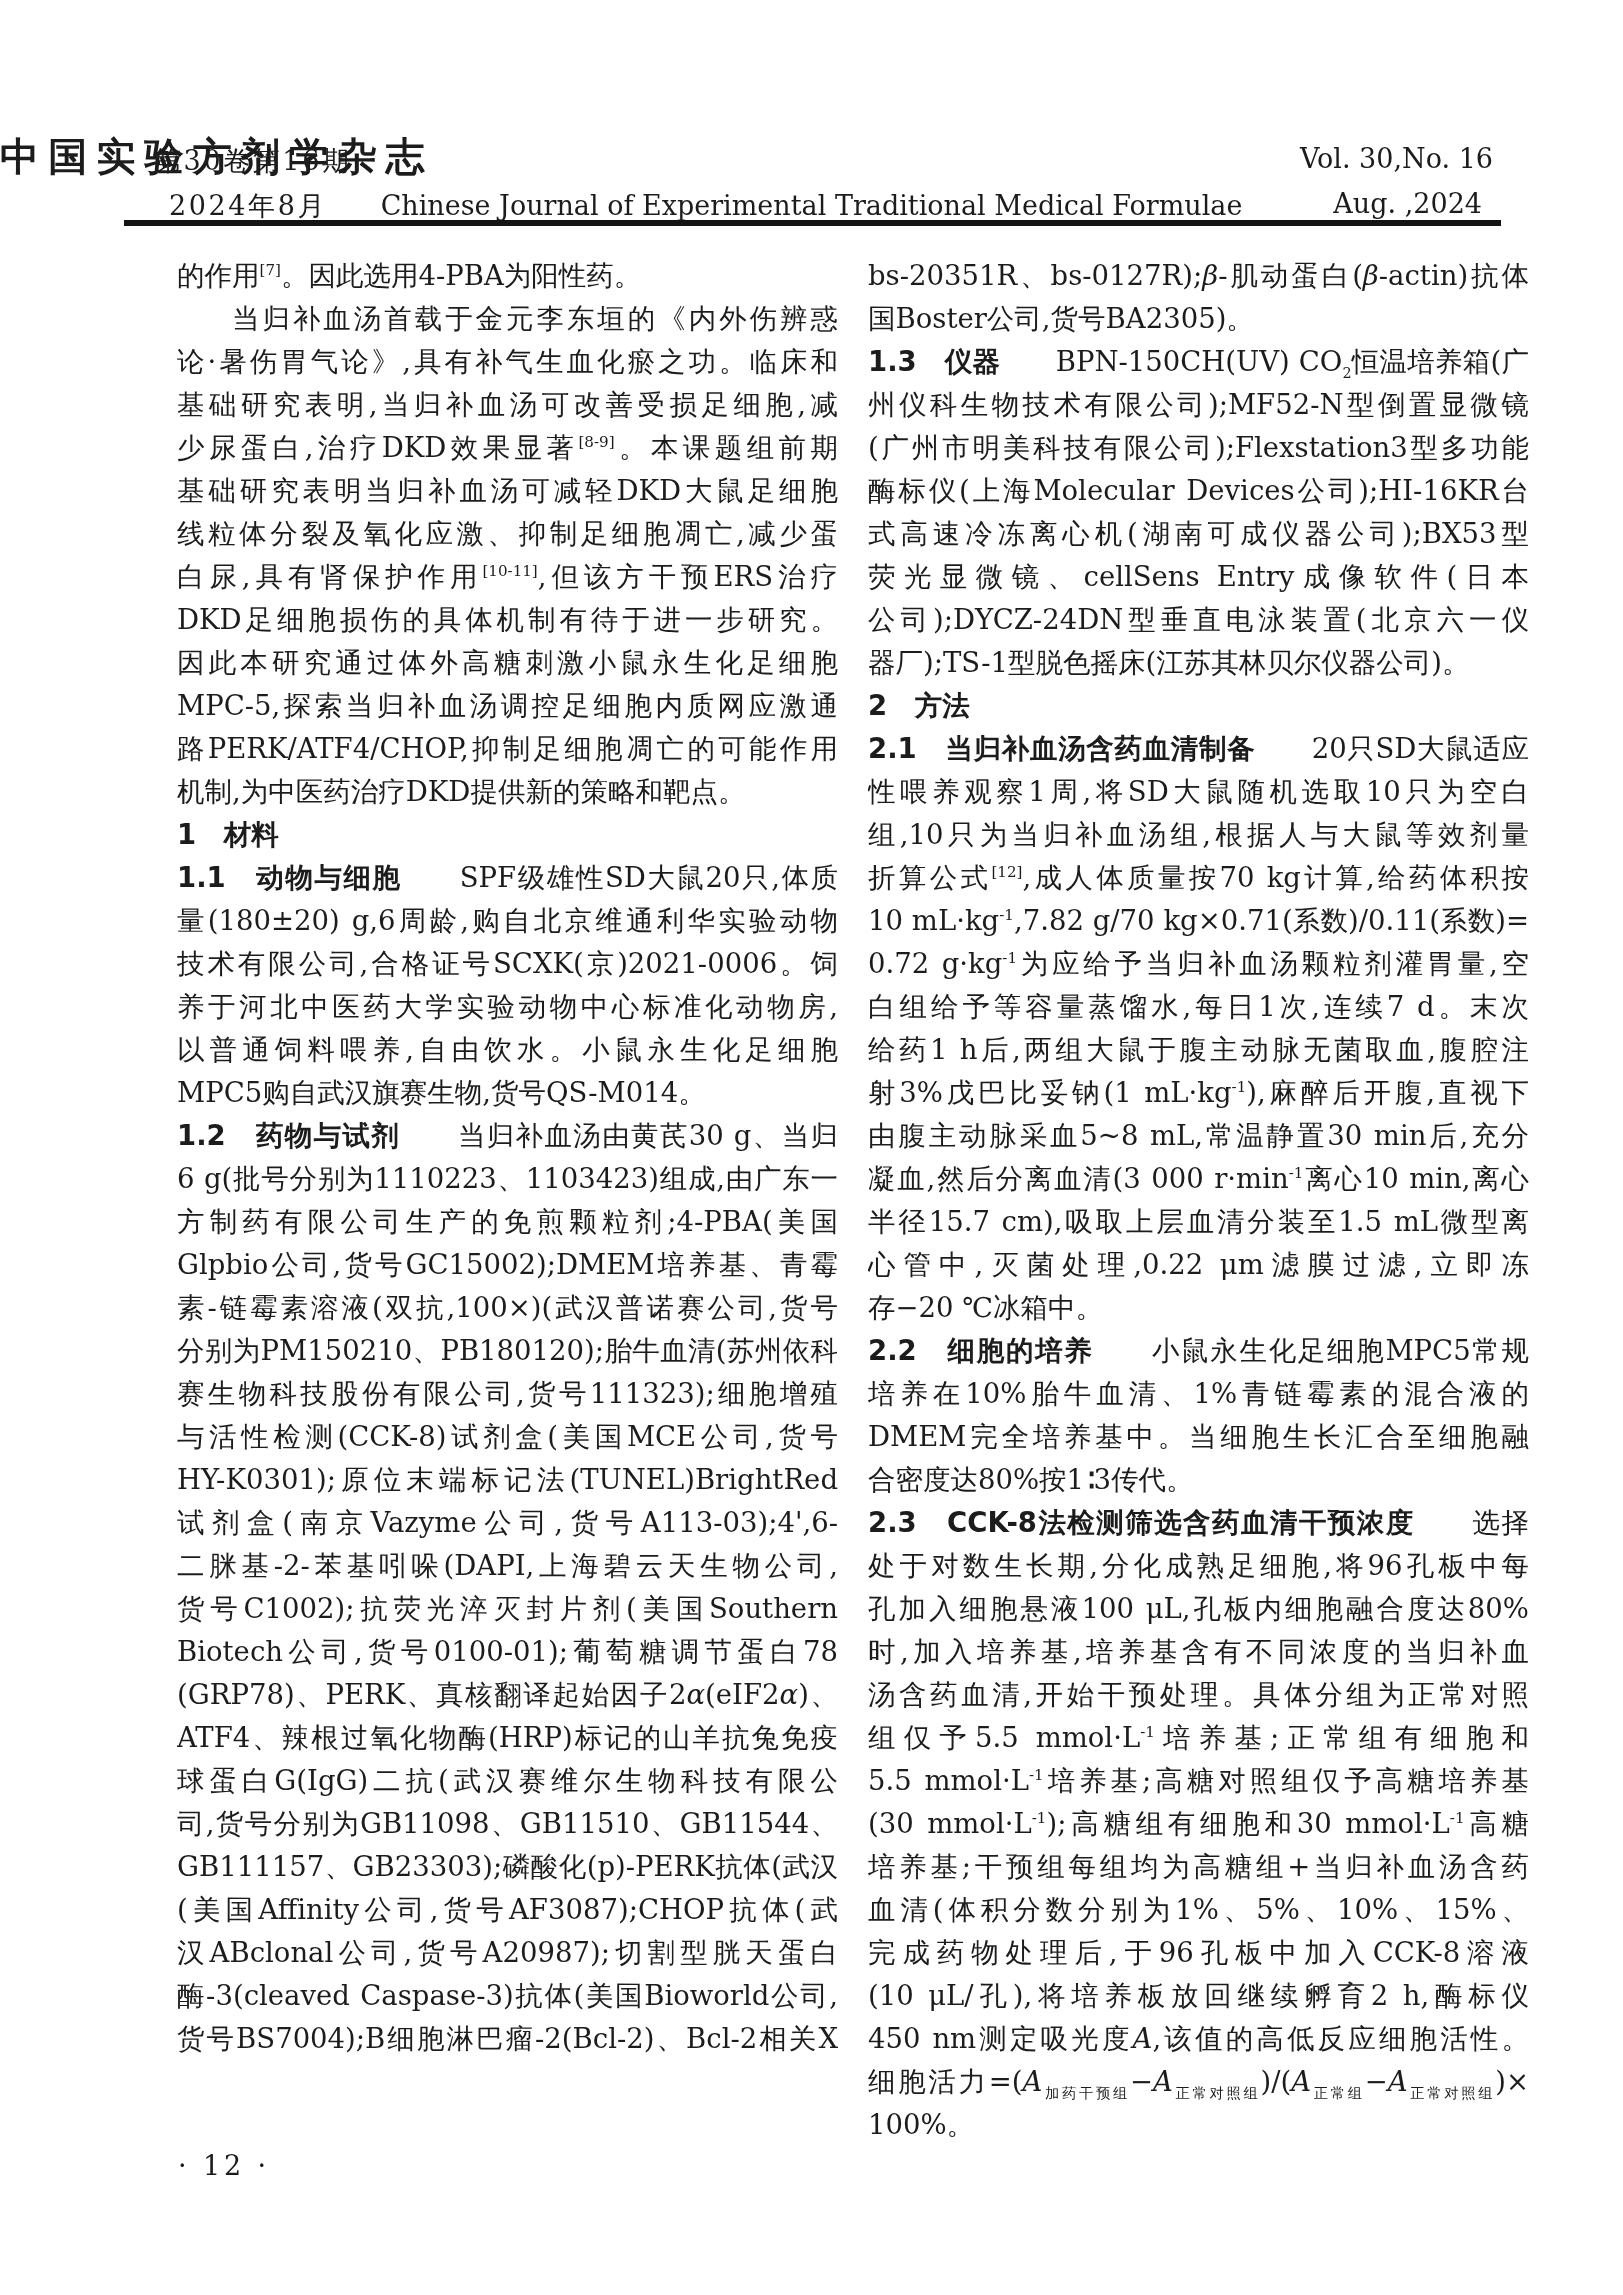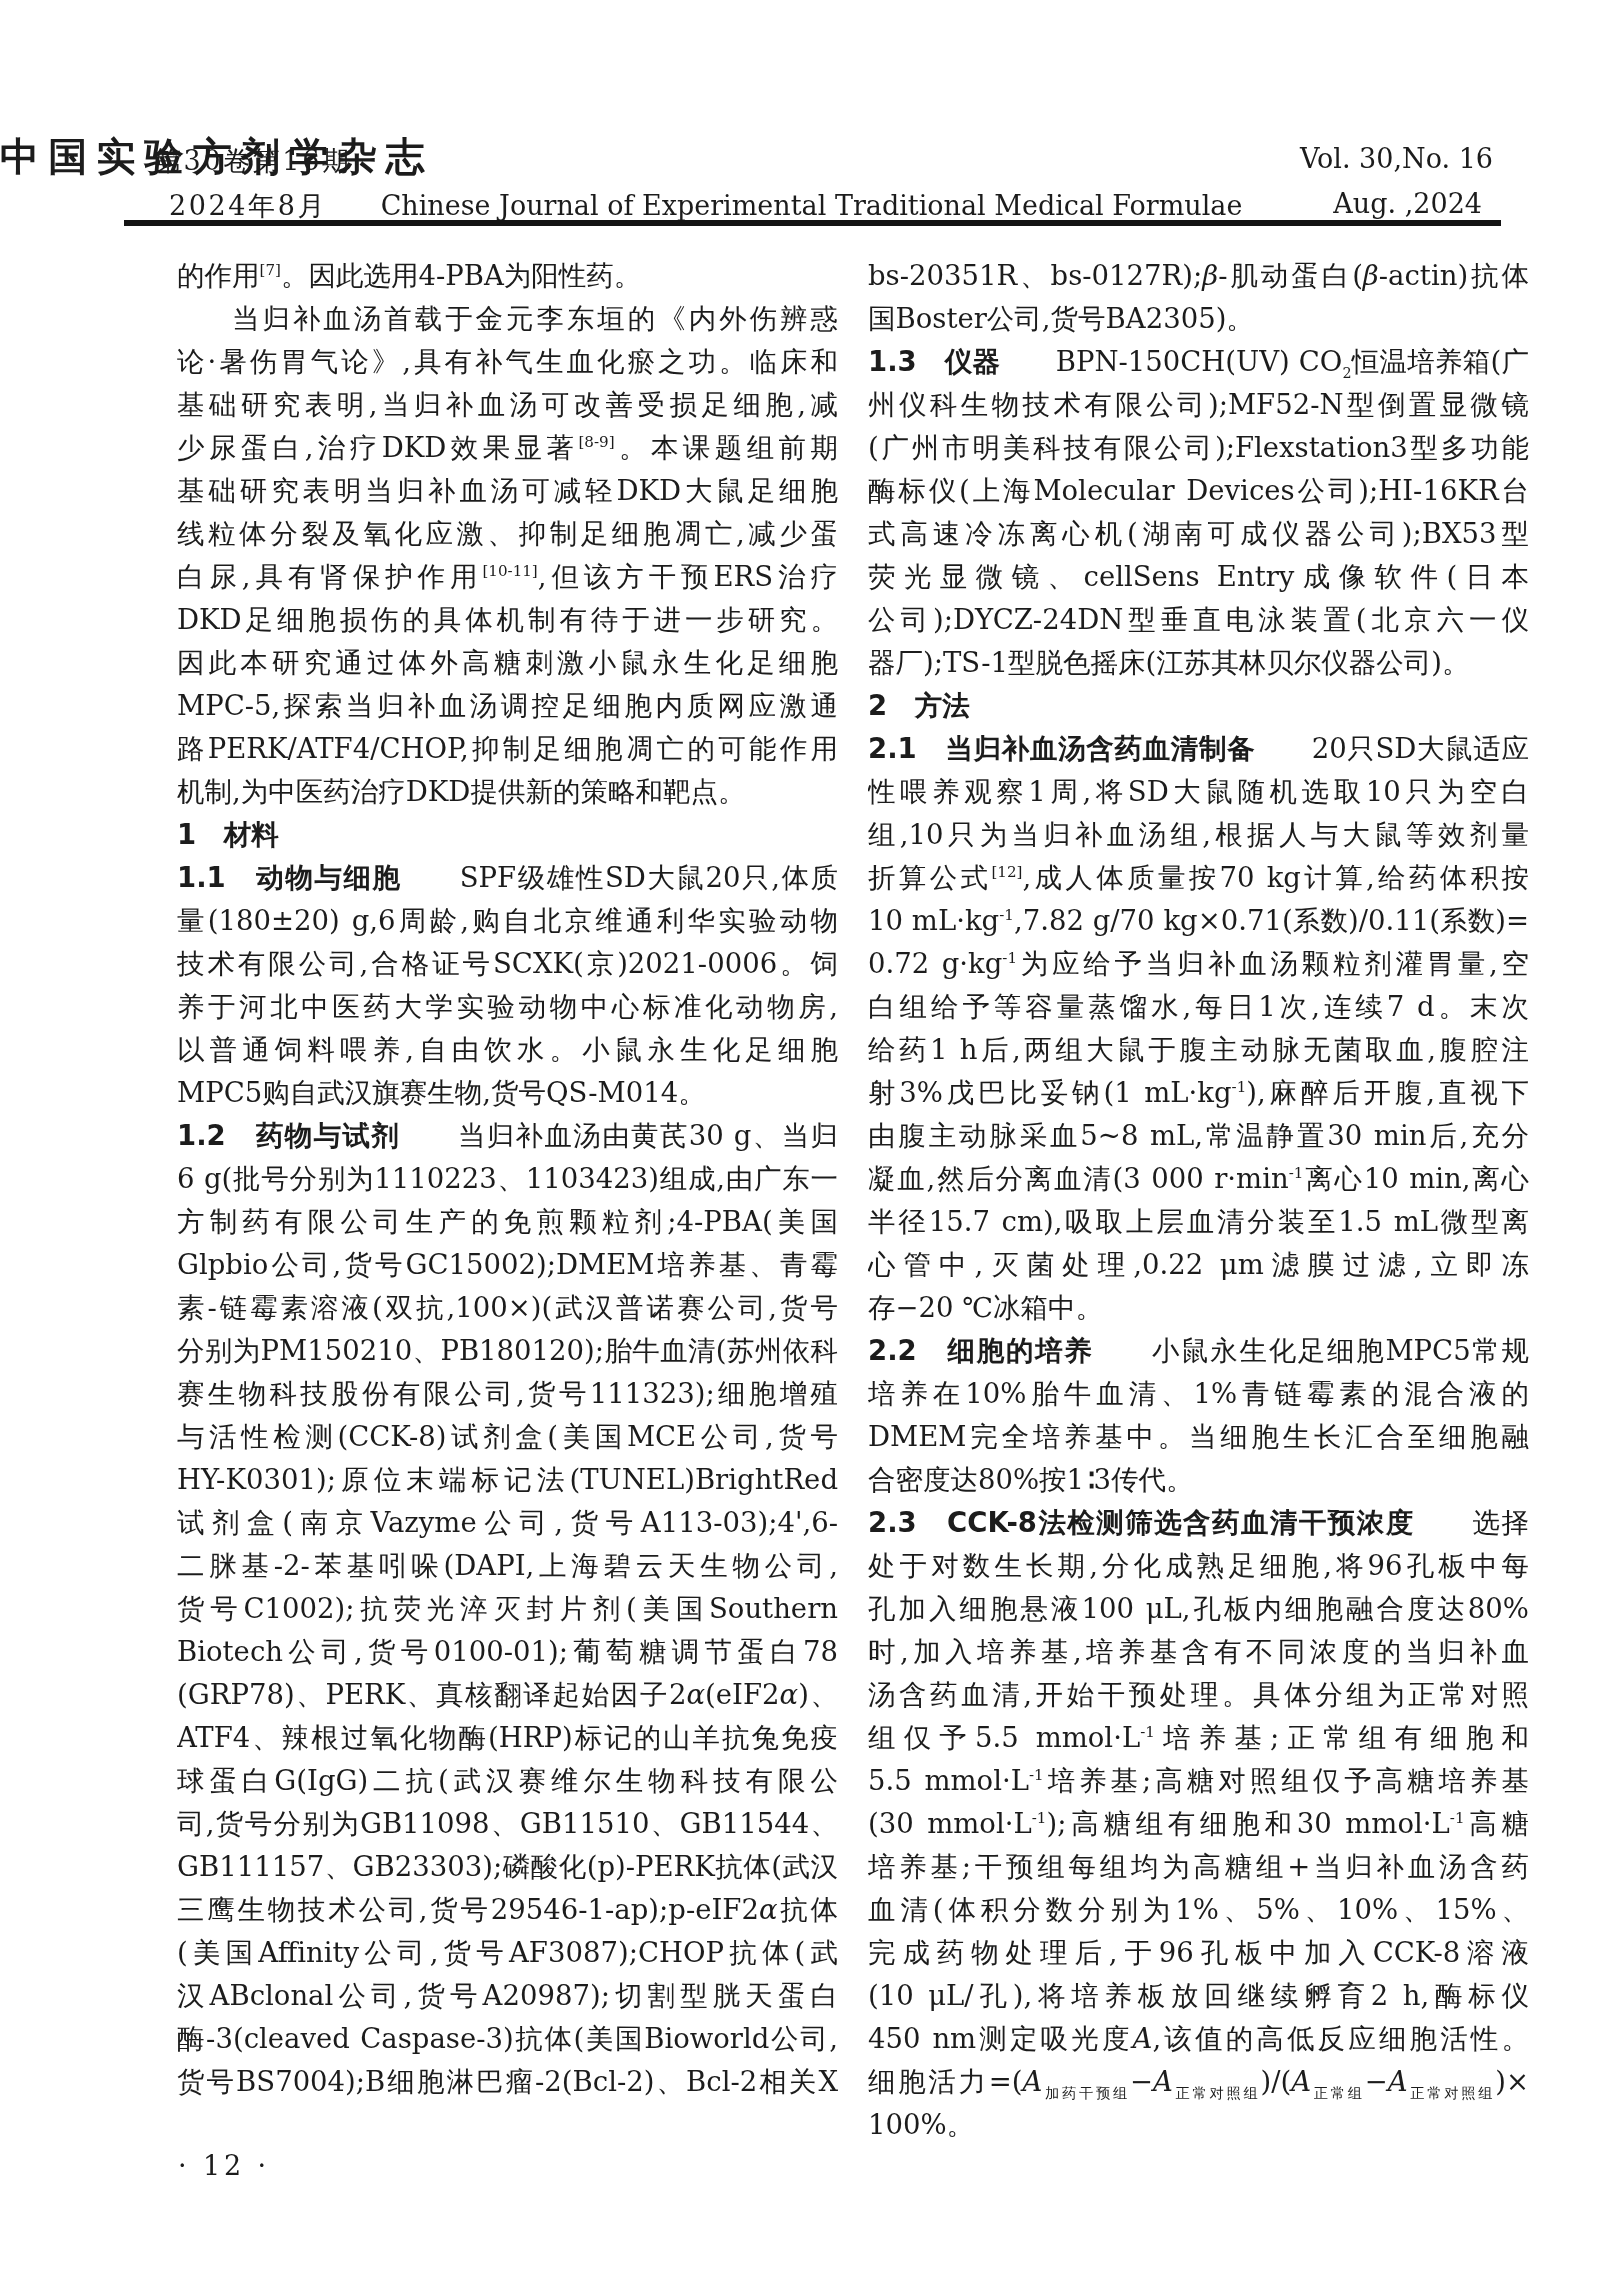--- a/index.html
+++ b/index.html
@@ -102,21 +102,20 @@
         <div class="line just">HY-K0301);原位末端标记法(TUNEL)BrightRed</div>
         <div class="line just">试剂盒(南京Vazyme公司,货号A113-03);4',6-</div>
         <div class="line just">二脒基-2-苯基吲哚(DAPI,上海碧云天生物公司,</div>
         <div class="line just">货号C1002);抗荧光淬灭封片剂(美国Southern</div>
         <div class="line just">Biotech公司,货号0100-01);葡萄糖调节蛋白78</div>
         <div class="line just">(GRP78)、PERK、真核翻译起始因子2<i>α</i>(eIF2<i>α</i>)、</div>
         <div class="line just">ATF4、辣根过氧化物酶(HRP)标记的山羊抗兔免疫</div>
         <div class="line just">球蛋白G(IgG)二抗(武汉赛维尔生物科技有限公</div>
         <div class="line just">司,货号分别为GB11098、GB11510、GB11544、</div>
         <div class="line just">GB111157、GB23303);磷酸化(p)-PERK抗体(武汉</div>
-        <div class="line just">三鹰生物技术公司,货号29546-1-ap);p-eIF2<i>α</i>抗体</div>
         <div class="line just">(美国Affinity公司,货号AF3087);CHOP抗体(武</div>
         <div class="line just">汉ABclonal公司,货号A20987);切割型胱天蛋白</div>
         <div class="line just">酶-3(cleaved Caspase-3)抗体(美国Bioworld公司,</div>
         <div class="line just">货号BS7004);B细胞淋巴瘤-2(Bcl-2)、Bcl-2相关X</div>
       </div>
     <div class="col">
         <div class="line just">bs-20351R、bs-0127R);<i>β</i>-肌动蛋白(<i>β</i>-actin)抗体(美</div>
         <div class="line end">国Boster公司,货号BA2305)。</div>
         <div class="line just"><b class="hd">1.3　仪器</b>　　BPN-150CH(UV) CO<sub>2</sub>恒温培养箱(广</div>
         <div class="line just">州仪科生物技术有限公司);MF52-N型倒置显微镜</div>

